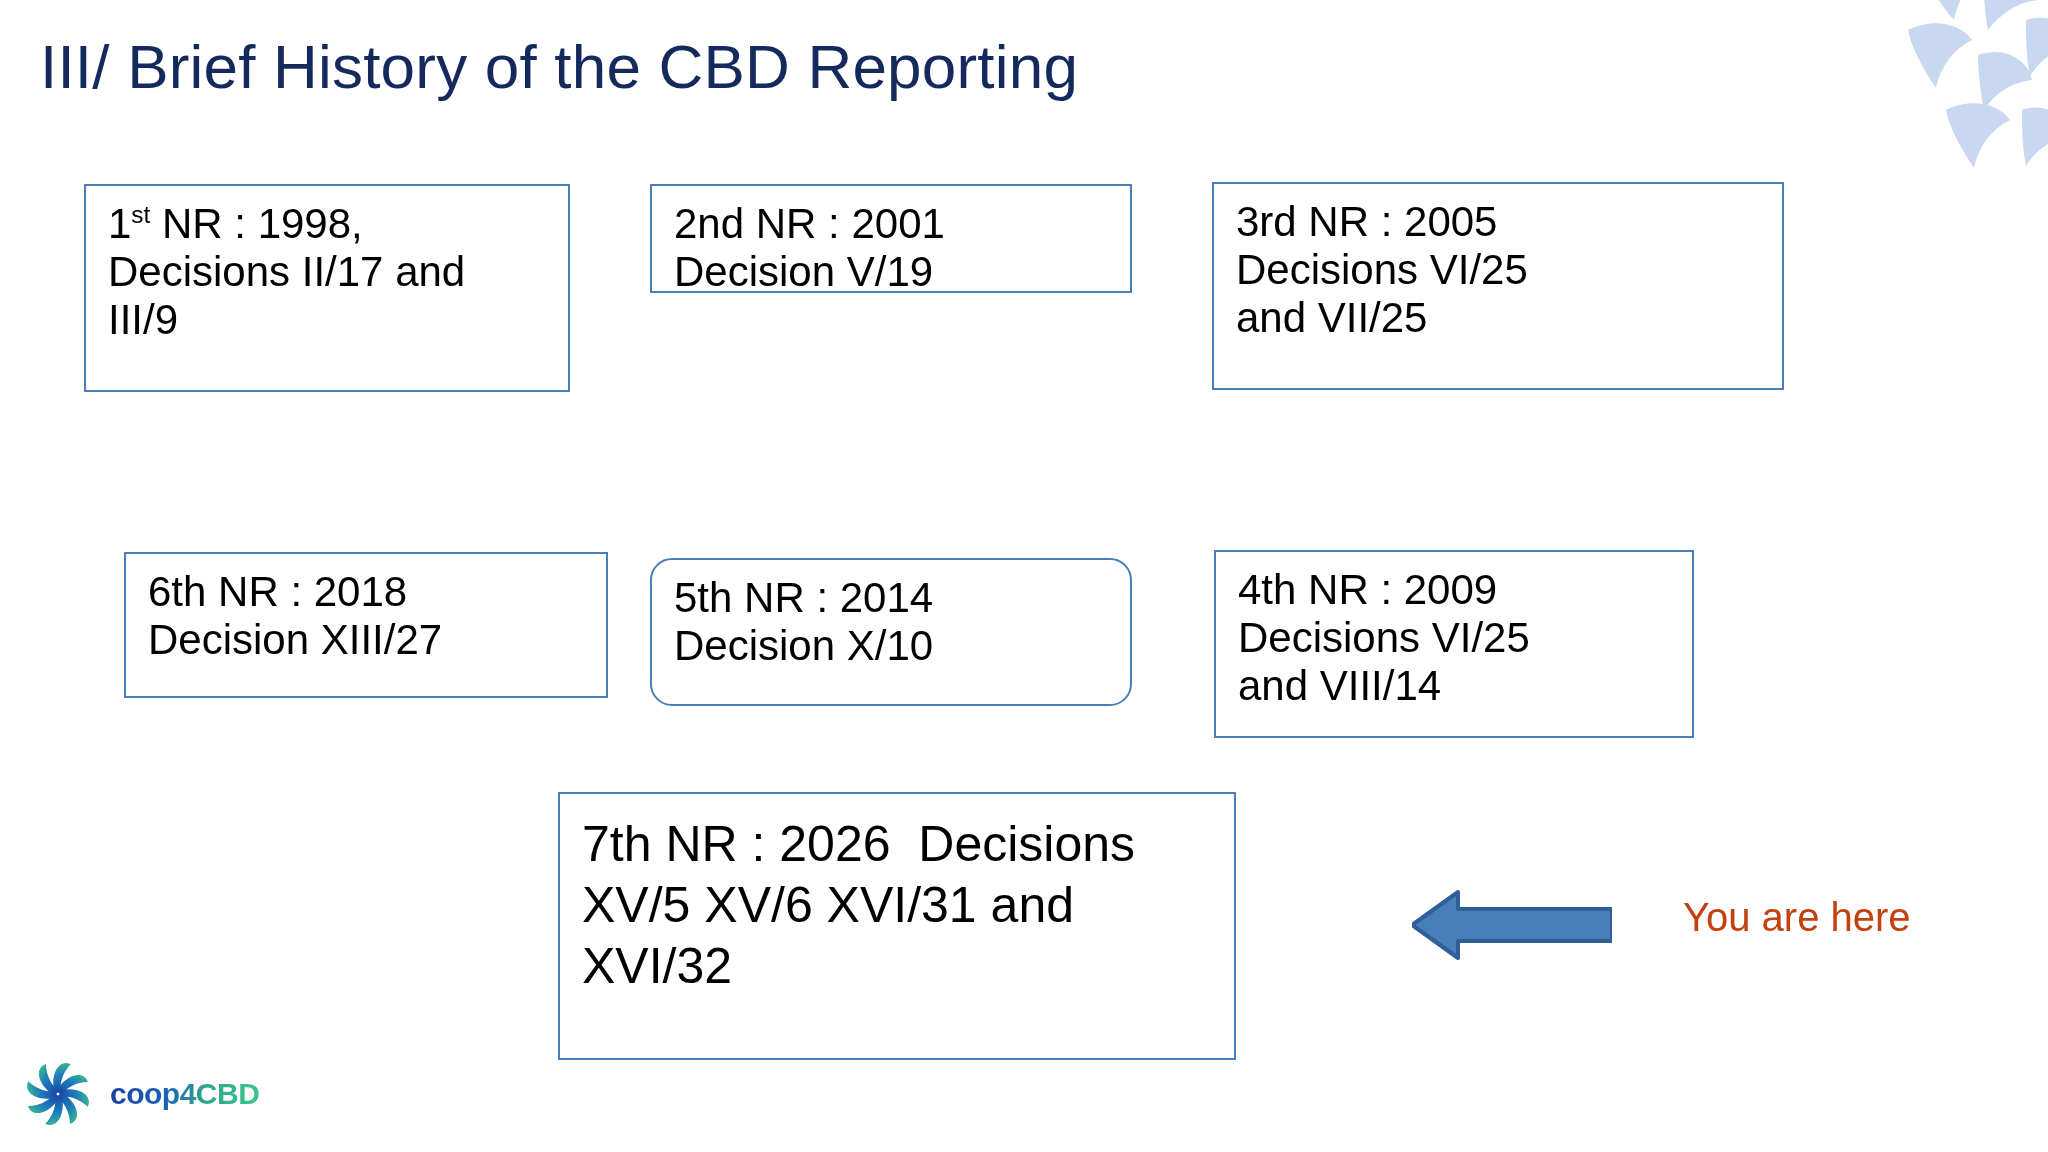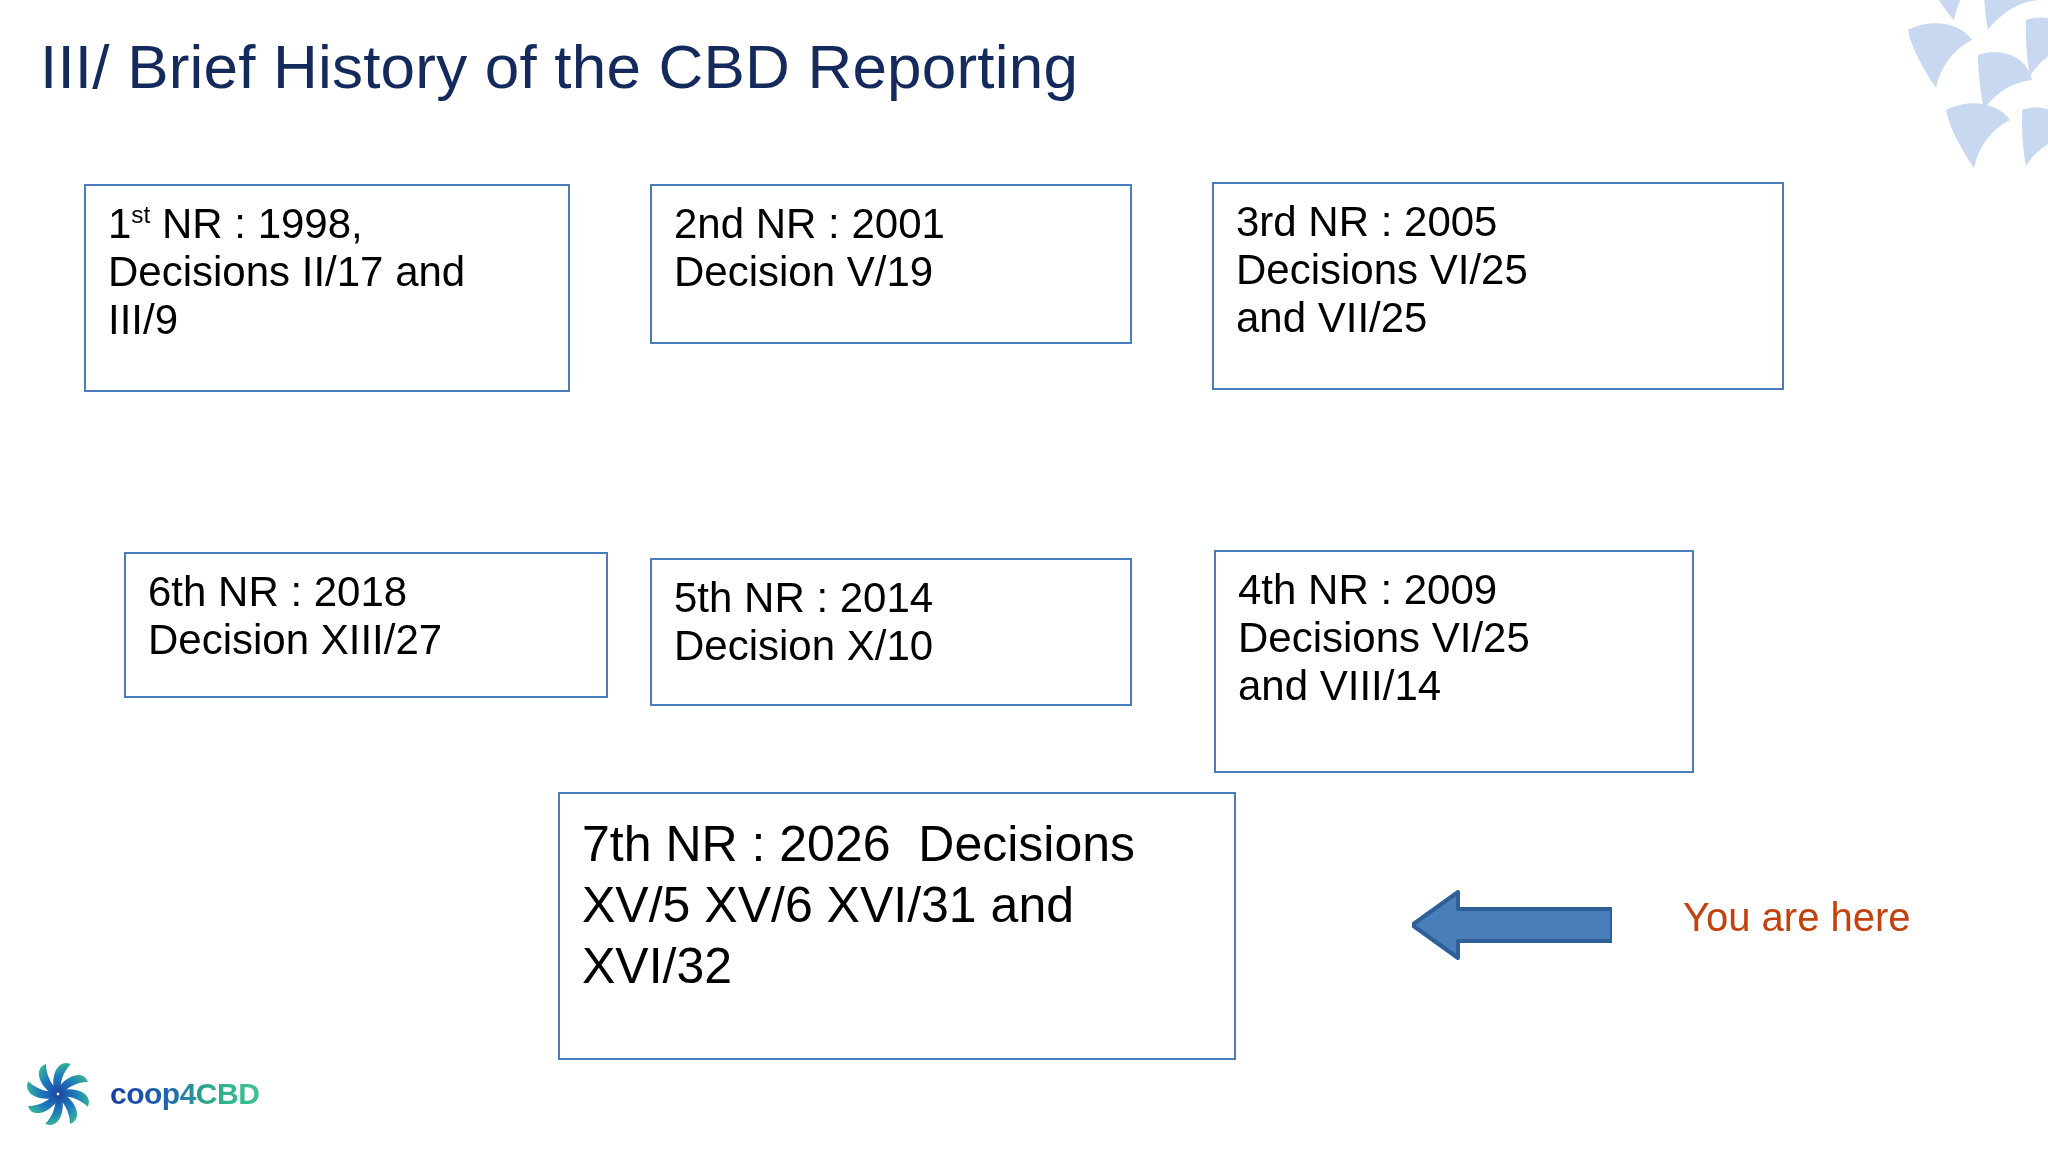--- a/index.html
+++ b/index.html
@@ -60,25 +60,25 @@
   }
   .nr-box sup {
     font-size: 0.58em;
     vertical-align: super;
     line-height: 0;
     margin-top: 8px;
   }
 
   
   #box-nr1 { left: 84px;  top: 184px; width: 486px; height: 208px; }
-  #box-nr2 { left: 650px; top: 184px; width: 482px; height: 160px; }
+  #box-nr2 { left: 650px; top: 184px; width: 482px; height: 109px; }
   #box-nr3 { left: 1212px;top: 182px; width: 572px; height: 208px; }
   #box-nr6 { left: 98px;  top: 552px; width: 484px; height: 146px; margin-left: 26px; }
-  #box-nr5 { left: 650px; top: 558px; width: 482px; height: 148px; }
-  #box-nr4 { left: 1214px;top: 550px; width: 480px; height: 223px; }
+  #box-nr5 { left: 650px; top: 558px; width: 482px; height: 148px; border-radius: 22px; }
+  #box-nr4 { left: 1214px;top: 550px; width: 480px; height: 188px; }
 
   #box-nr7 {
     left: 558px;
     top: 792px;
     width: 678px;
     height: 268px;
     font-size: 50px;
     line-height: 1.22;
     padding: 20px 18px 10px 22px;
   }

